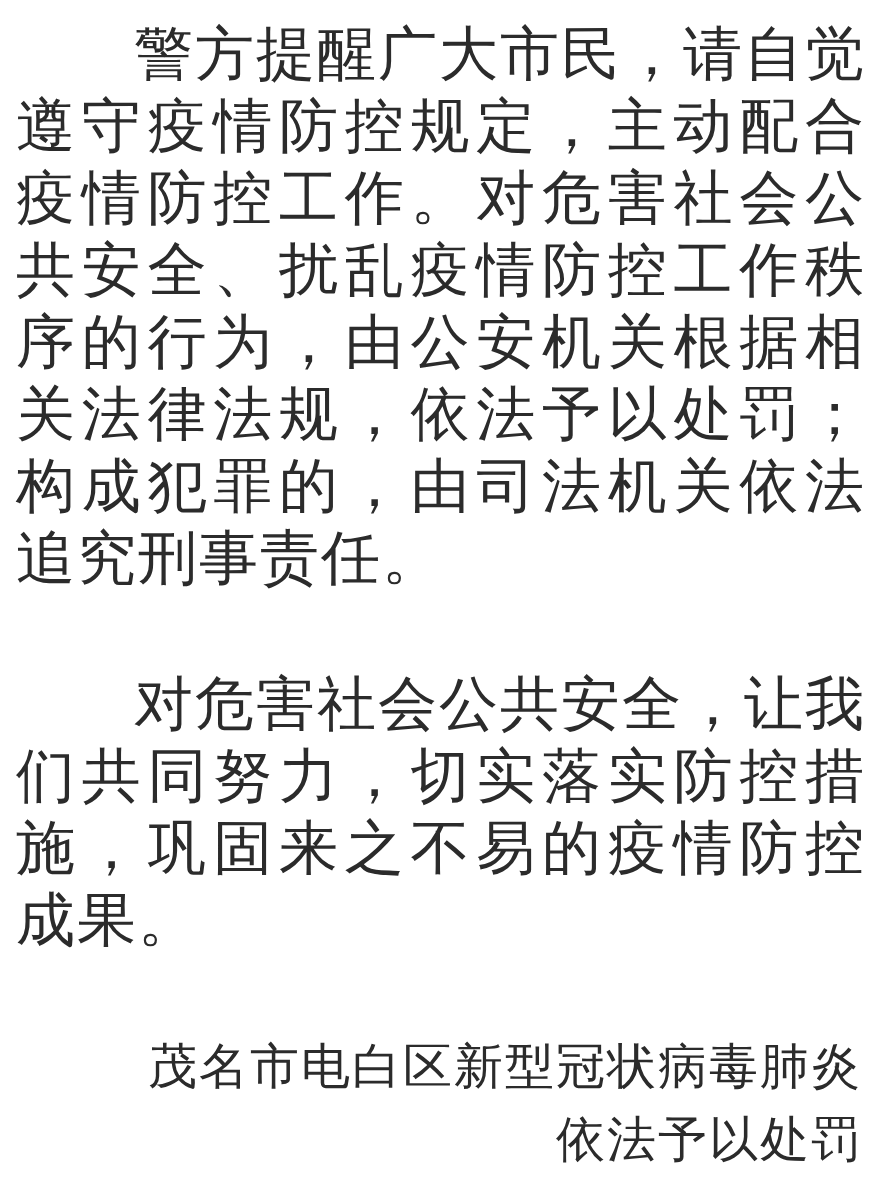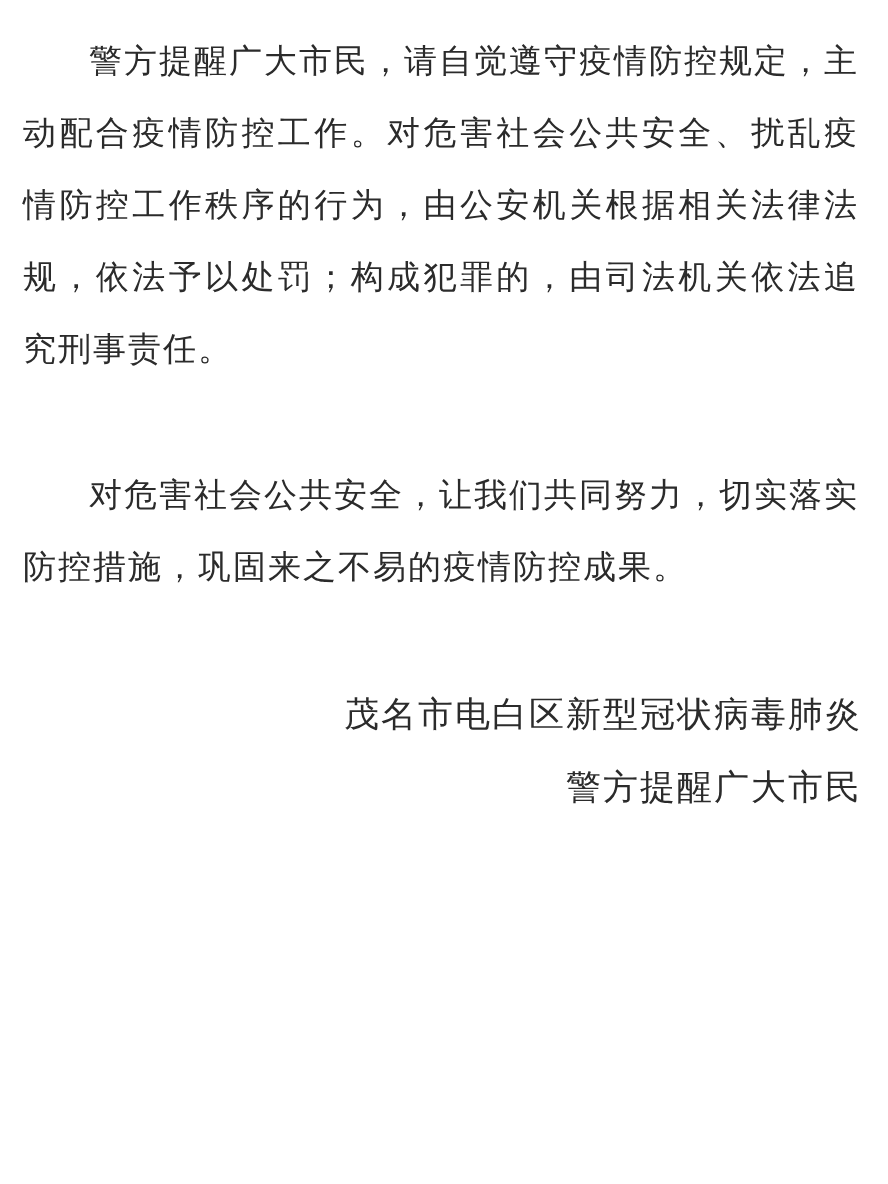--- a/index.html
+++ b/index.html
@@ -14,55 +14,55 @@
     font-family: "Liberation Sans", "DejaVu Sans", sans-serif;
   }
   .page {
     box-sizing: border-box;
     width: 888px;
     height: 1184px;
     padding: 10px 14px 0 8px;
     background: #ffffff;
   }
   .body-paragraph {
-    margin: 15px;
+    margin: 8px;
     color: #2b2b2b;
-    font-size: 33px;
+    font-size: 59px;
     line-height: 72px;
     letter-spacing: 2px;
     text-indent: 2em;
     text-align: justify;
     text-justify: inter-ideograph;
     font-weight: 400;
   }
   .body-paragraph + .body-paragraph {
     margin-top: 74px;
   }
   .signature-block {
     margin-top: 74px;
     padding-right: 12px;
     text-align: right;
   }
   .signature-line {
     margin: 0;
     color: #2b2b2b;
-    font-size: 35px;
+    font-size: 49px;
     line-height: 73px;
     letter-spacing: 2px;
     font-weight: 400;
   }
 </style>
 </head>
 <body>
 
 <div class="page">
 
   <p class="body-paragraph">警方提醒广大市民，请自觉遵守疫情防控规定，主动配合疫情防控工作。对危害社会公共安全、扰乱疫情防控工作秩序的行为，由公安机关根据相关法律法规，依法予以处罚；构成犯罪的，由司法机关依法追究刑事责任。</p>
 
   <p class="body-paragraph">对危害社会公共安全，让我们共同努力，切实落实防控措施，巩固来之不易的疫情防控成果。</p>
 
 
   <div class="signature-block">
     <p class="signature-line">茂名市电白区新型冠状病毒肺炎</p>
-    <p class="signature-line">警方提醒广大市民</p>
+    <p class="signature-line">依法予以处罚</p>
   </div>
 
 </div>
 
 </body></html>

